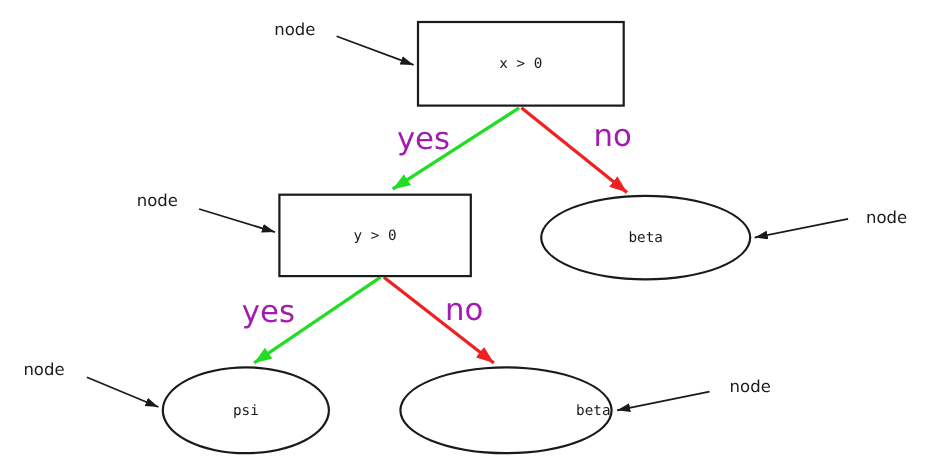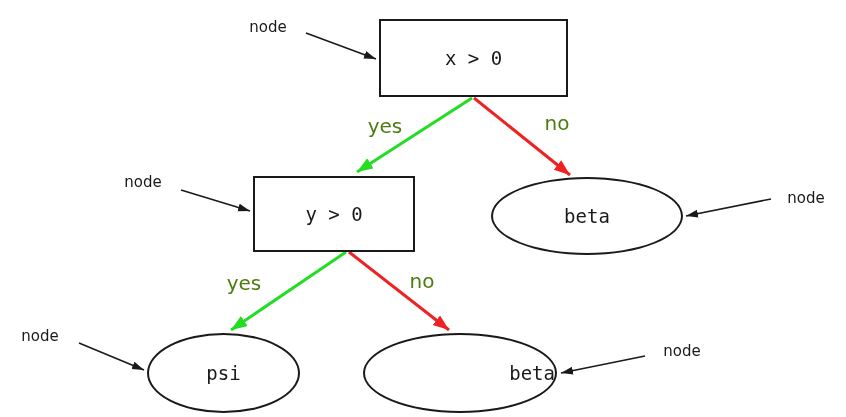--- a/index.html
+++ b/index.html
@@ -17,29 +17,29 @@
     border: 2px solid #1a1a1a;
     background: #ffffff;
     display: flex;
     align-items: center;
     justify-content: center;
     box-sizing: border-box;
   }
   .node-box.ellipse { border-radius: 50%; border-width: 2px; }
   .mono-label {
     font-family: "DejaVu Sans Mono", "Liberation Mono", monospace;
-    font-size: 19px;
+    font-size: 13px;
     color: #1a1a1a;
     white-space: pre;
   }
   .edge-label {
     position: absolute;
     transform: translate(-50%, -50%);
-    font-size: 20px;
-    color: #4d7c0f;
+    font-size: 28px;
+    color: #a21caf;
     white-space: nowrap;
   }
   .annotation-label {
     position: absolute;
     transform: translate(-50%, -50%);
     font-size: 15px;
     color: #1a1a1a;
     white-space: nowrap;
   }
 </style>
@@ -70,21 +70,21 @@
     <line x1="181" y1="190" x2="250" y2="211" stroke-width="1.6" marker-end="url(#ah-black)" stroke="#1a1a1a"></line>
     <line x1="771" y1="199" x2="686" y2="216" stroke-width="1.6" marker-end="url(#ah-black)" stroke="#1a1a1a"></line>
     <line x1="79" y1="343" x2="144" y2="370" stroke-width="1.6" marker-end="url(#ah-black)" stroke="#1a1a1a"></line>
     <line x1="645" y1="356" x2="561" y2="373" stroke-width="1.6" marker-end="url(#ah-black)" stroke="#1a1a1a"></line>
   </svg>
 
   <div class="node-box" style="left:379px; top:19px; width:189px; height:78px;">
     <span class="mono-label">x &gt; 0</span>
   </div>
 
-  <div class="node-box" style="left:253px; top:176px; width:162px; height:76px;">
+  <div class="node-box" style="left:253px; top:176px; width:176px; height:76px;">
     <span class="mono-label">y &gt; 0</span>
   </div>
 
   <div class="node-box ellipse" style="left:491px; top:177px; width:192px; height:78px;">
     <span class="mono-label">beta</span>
   </div>
 
   <div class="node-box ellipse" style="left:147px; top:333px; width:153px; height:80px;">
     <span class="mono-label">psi</span>
   </div>

